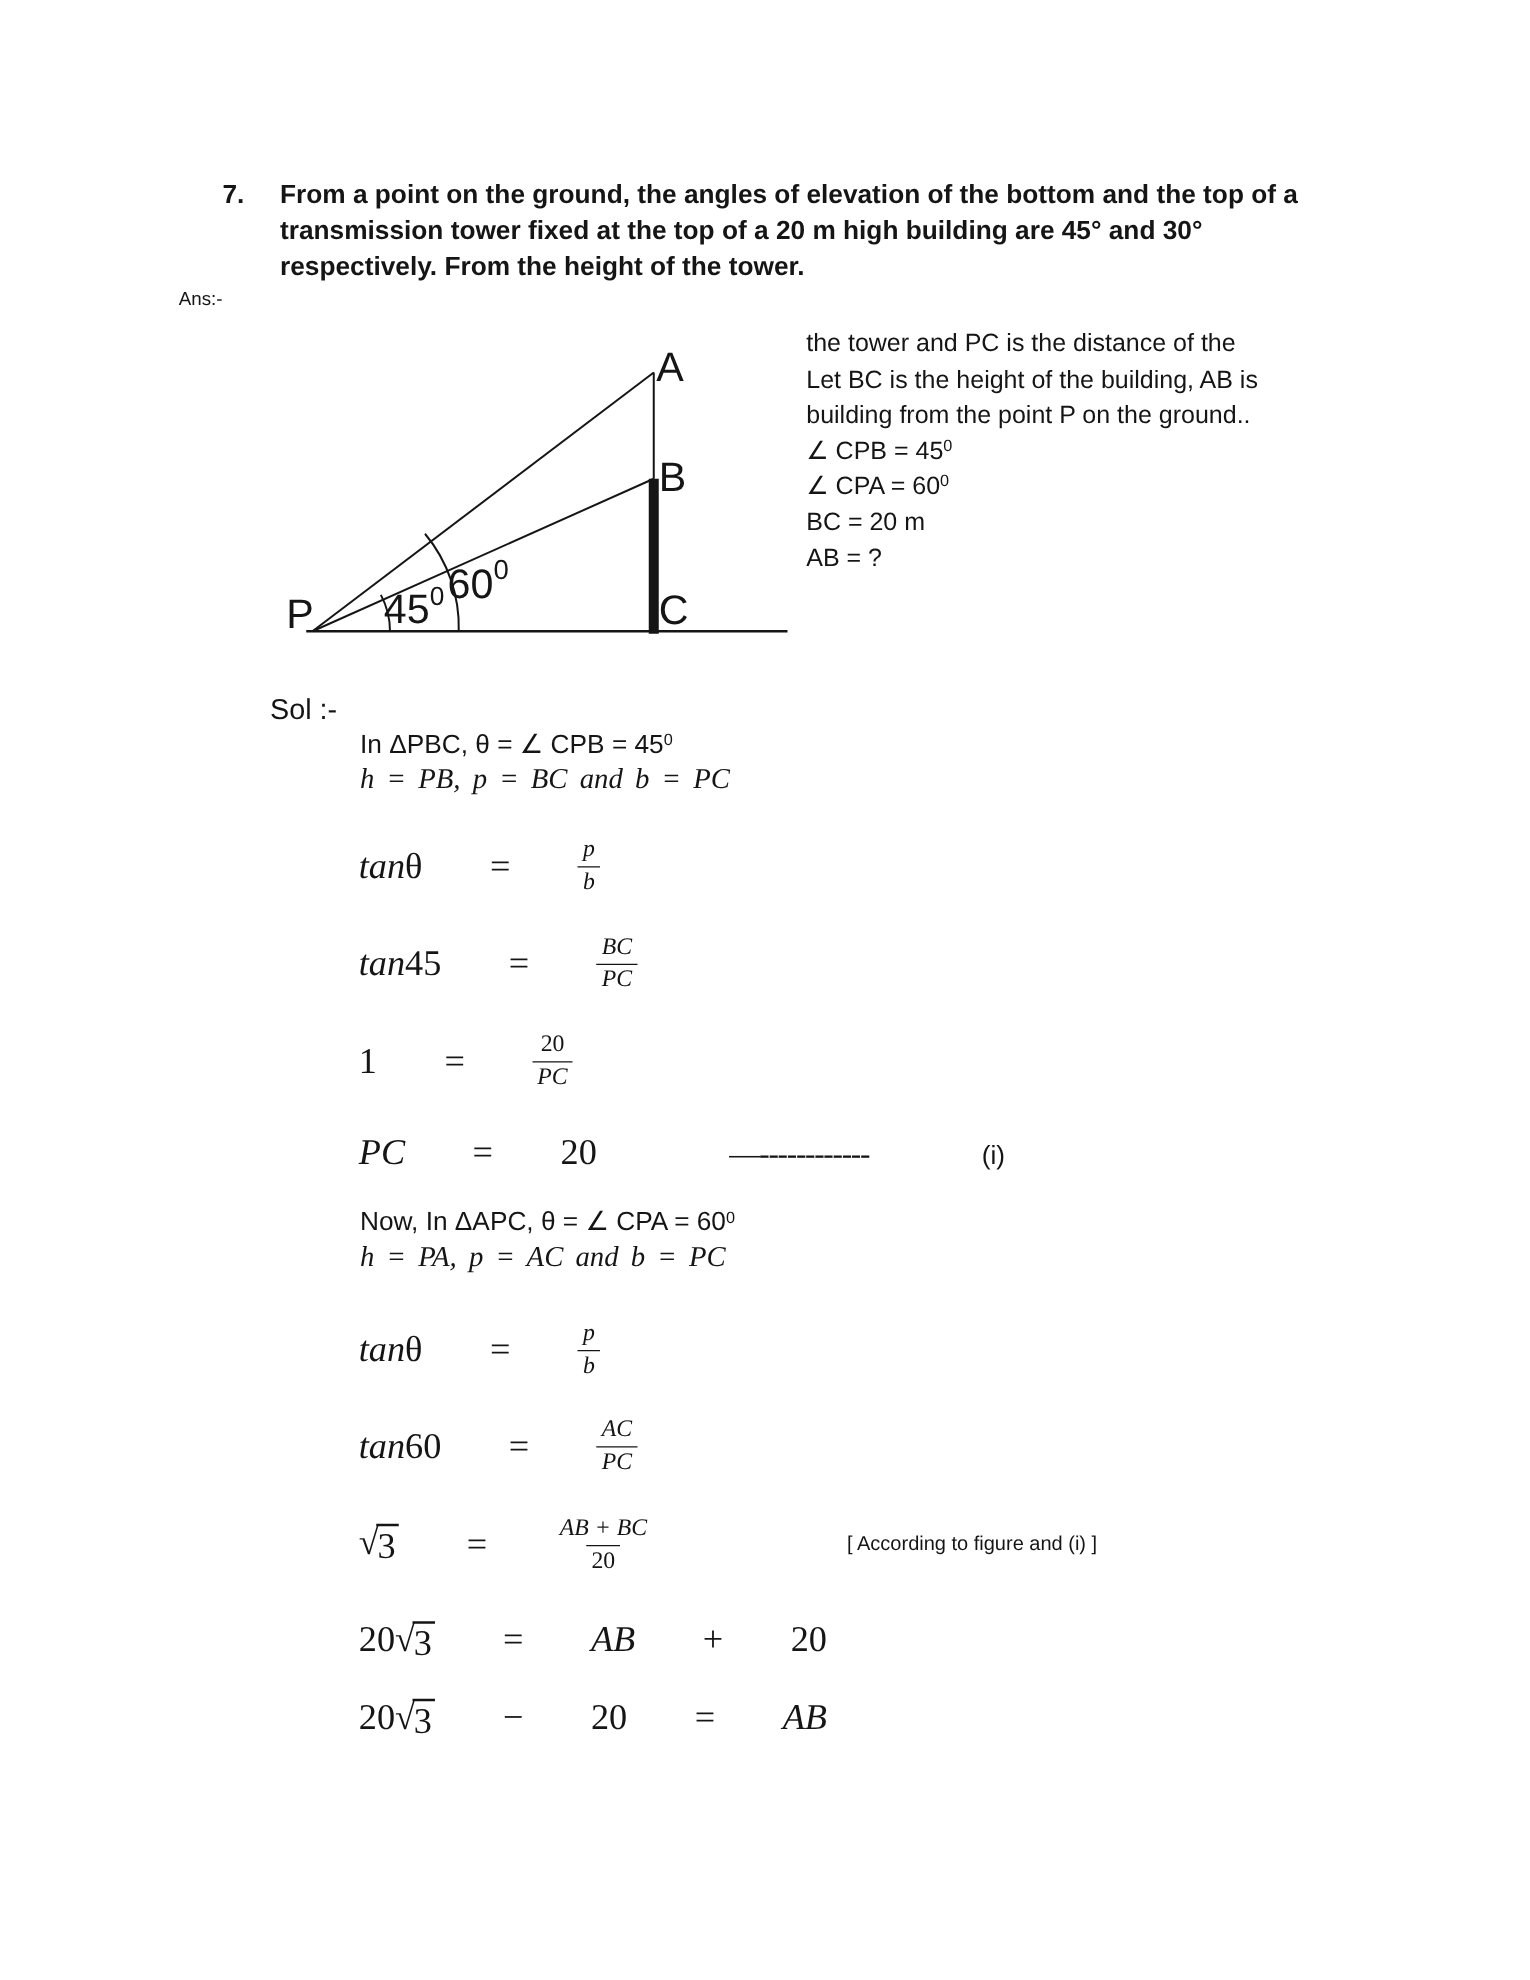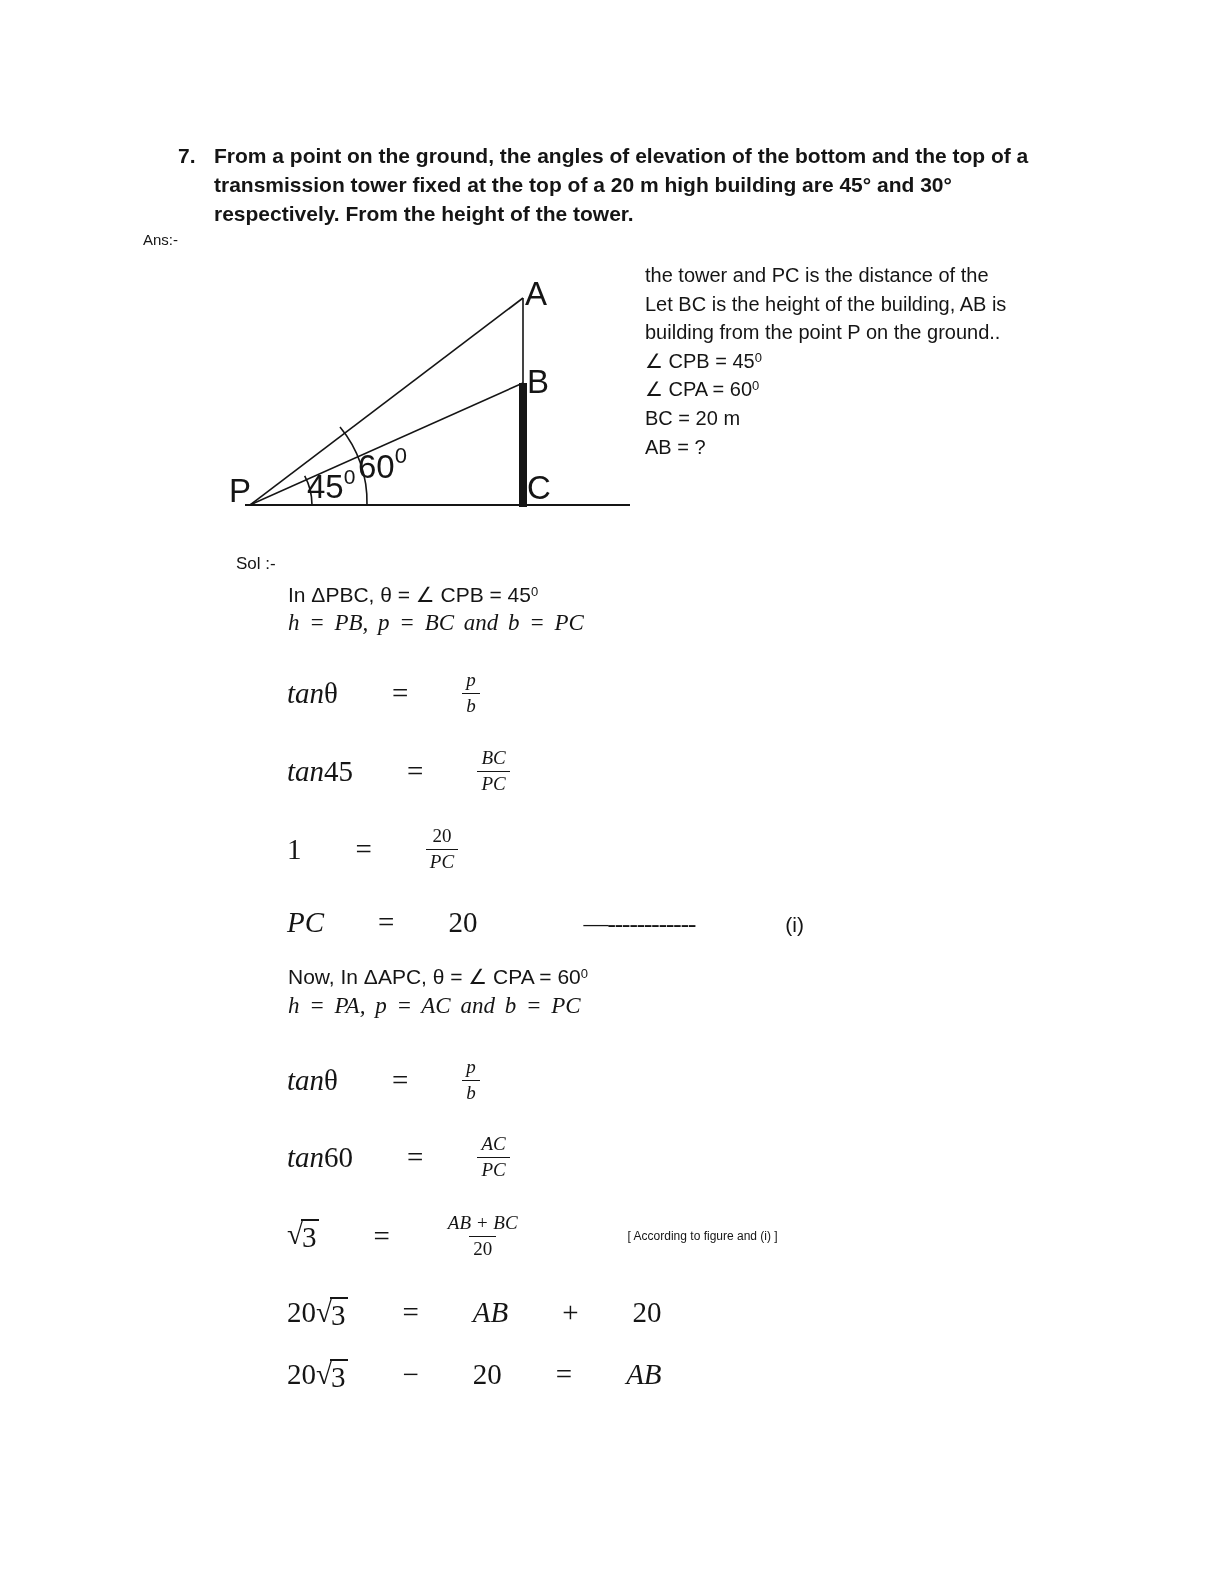--- a/index.html
+++ b/index.html
@@ -9,38 +9,38 @@
     position:absolute; left:0; top:0; width:1224px; height:1584px;
     font-family:"Liberation Sans","DejaVu Sans",sans-serif; color:#151515;
     background:#ffffff;
   }
   .abs { position:absolute; }
 
   
   .problem { left:178px; top:141px; display:flex; font-weight:bold;
              font-size:21px; line-height:29px; }
   .problem .qnum { width:36px; flex:0 0 auto; }
-  .qtext div { white-space:nowrap; }
+  .qtext div { white-space:nowrap;margin-left:10px; }
 
   .ans-label { left:143px; top:231px; font-size:15px; }
 
   
   .info { left:645px; top:261px; font-size:20px; line-height:28.6px; }
   .info div { white-space:nowrap; }
   sup.s { font-size:13px; line-height:0; vertical-align:6px; }
 
   
   .diagram { left:225px; top:272px; width:412px; height:250px; }
   .diagram svg { display:block; }
   .svg-label { font-family:"Liberation Sans","DejaVu Sans",sans-serif;
                font-size:33px; fill:#151515; }
   .svg-angle { font-family:"Liberation Sans","DejaVu Sans",sans-serif;
                font-size:33px; fill:#151515; }
 
-  .sol-label { left:216px; top:554px; font-size:17px;margin-left:20px; }
+  .sol-label { left:216px; top:554px; font-size:23px; }
 
   .sline { left:288px; font-size:21px; white-space:nowrap; }
   .mvars { left:288px; font-size:23px; white-space:nowrap;
            font-family:"Liberation Serif","DejaVu Serif",serif;
            font-style:italic; word-spacing:4px; }
 
   
   .eq { position:absolute; left:287px; display:flex; align-items:center;
         height:56px; font-family:"Liberation Serif","DejaVu Serif",serif;
         font-size:29px; font-style:italic; white-space:nowrap;gap:44px; }
@@ -54,21 +54,21 @@
   .frac .den { border-top:1.7px solid #151515; padding:1px 4px 0; }
   .sqrt { font-style:normal; display:inline-flex; align-items:flex-start; }
   .sqrt .sign { line-height:1.05; }
   .sqrt .rad { line-height:1.05; border-top:2px solid #151515;
                margin-left:-2px; padding:1px 3px 0 1px; }
   .dashes { letter-spacing:-1px; font-style:normal; margin-left:62px;
             font-size:25px; }
   .eqtag { font-family:"Liberation Sans","DejaVu Sans",sans-serif;
            font-style:normal; font-size:21px; margin-left:46px; }
   .note { font-family:"Liberation Sans","DejaVu Sans",sans-serif;
-          font-style:normal; font-size:12px; margin-left:62px; }
+          font-style:normal; font-size:16px; margin-left:112px; }
 </style>
 </head>
 <body>
 
 <div class="page">
 
   <div class="abs problem">
     <div class="qnum">7.</div>
     <div class="qtext">
       <div>From a point on the ground, the angles of elevation of the bottom and the top of a</div>

